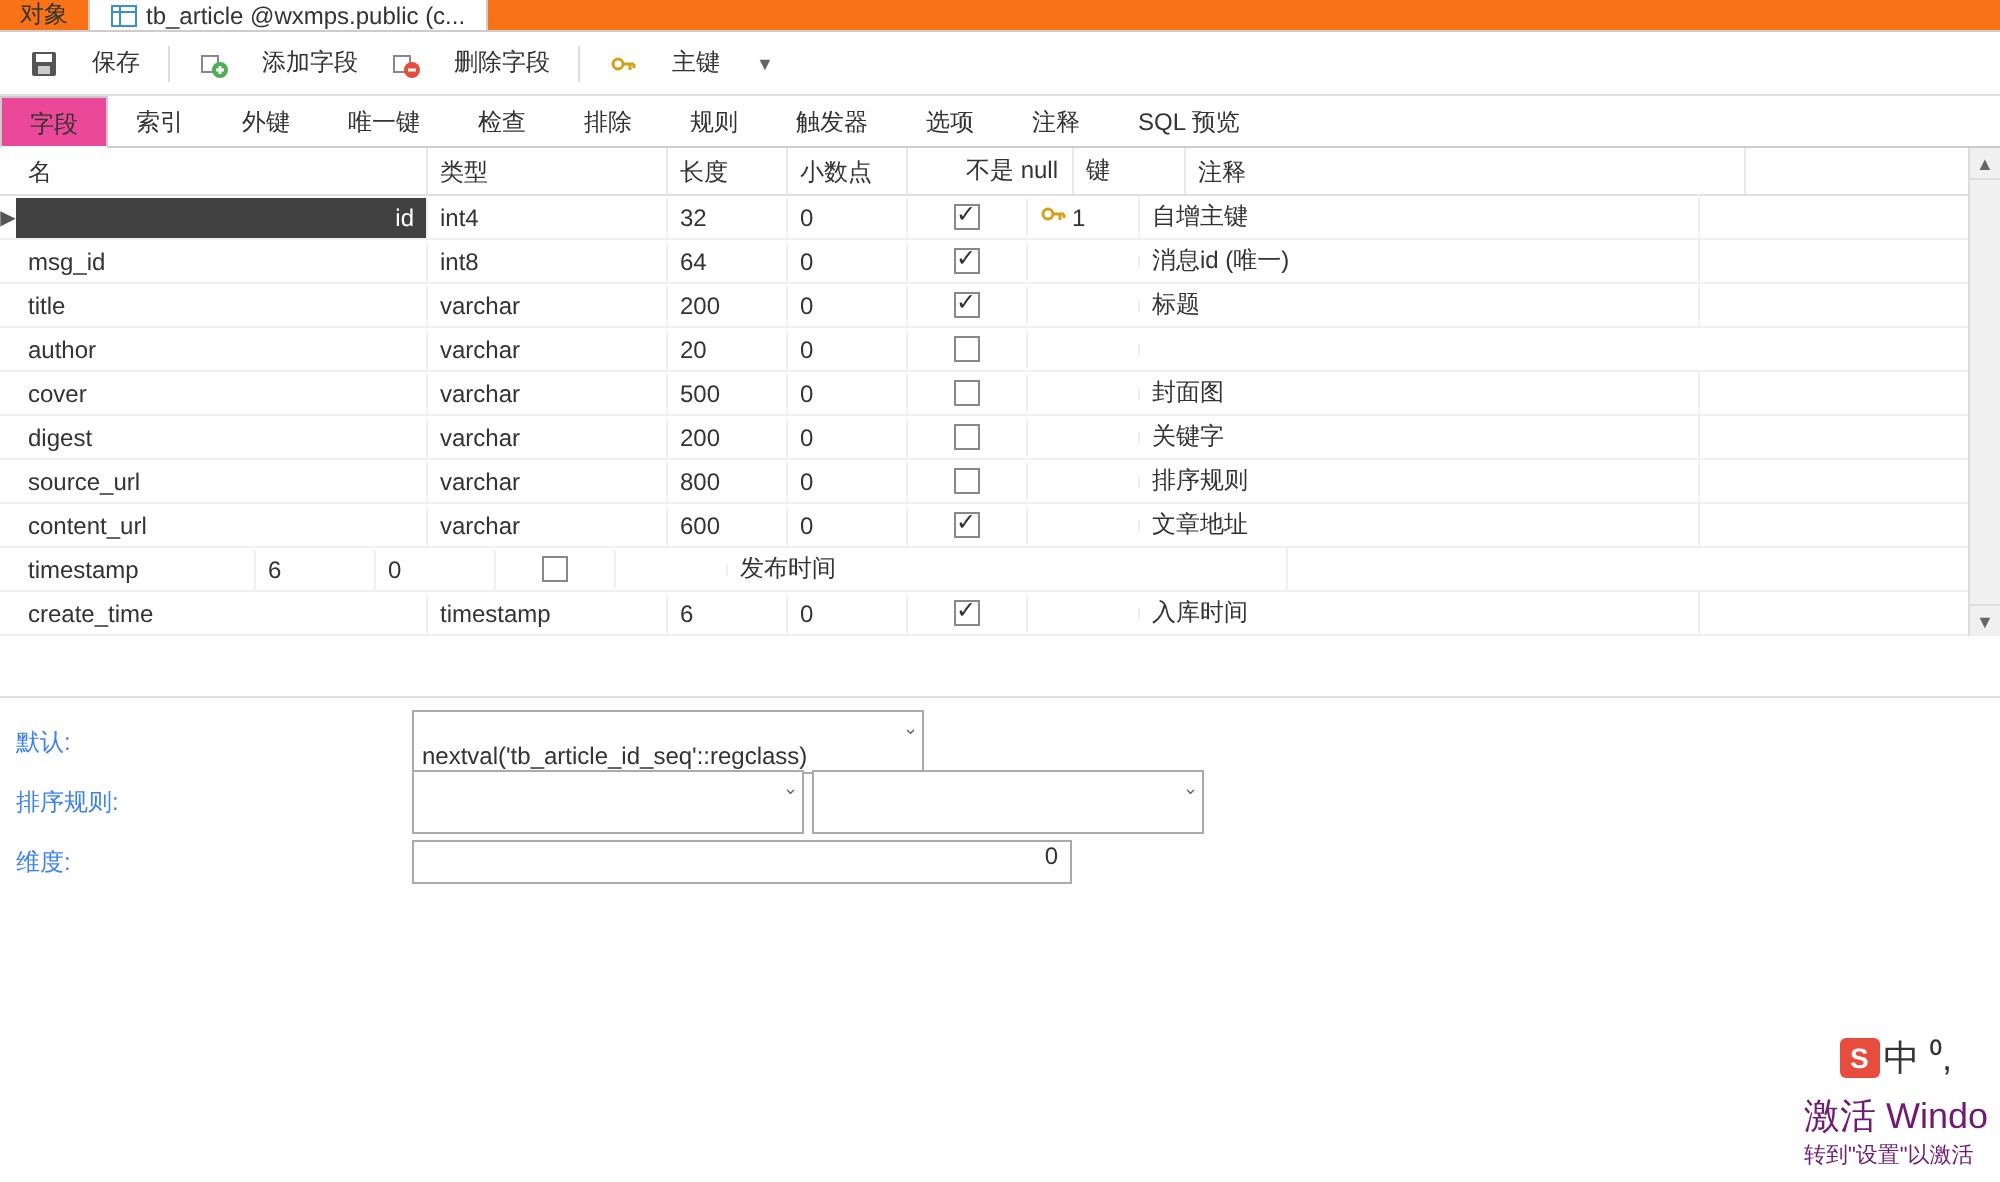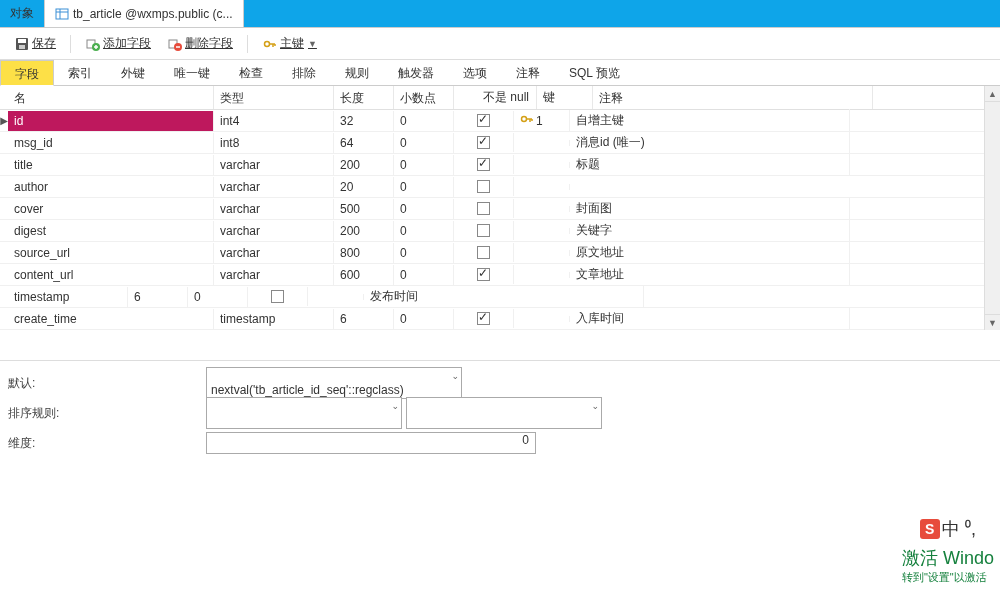--- a/index.html
+++ b/index.html
@@ -1,65 +1,65 @@
 <!DOCTYPE html>
 <html><head>
   <meta charset="utf-8">
   <style>
     * { margin: 0; padding: 0; box-sizing: border-box; }
     body { font-family: "Microsoft YaHei", Arial, sans-serif; font-size: 12px; color: #333; background: #fff; width: 1000px; height: 591px; overflow: hidden; position: relative; }
     
-    .tabs-bar { display: flex; background: #0ea5e9; border-bottom: 1px solid #ccc; height: 28px; }
+    .tabs-bar { display: flex; background: #f97316; border-bottom: 1px solid #ccc; height: 16px; }
     .tab-item { display: flex; align-items: center; padding: 4px 10px; border-right: 1px solid #ccc; cursor: pointer; gap: 4px; }
     .tab-item.active { background: #fff; }
     .tab-icon { width: 14px; height: 14px; display: inline-flex; align-items: center; justify-content: center; }
     
     .toolbar { display: flex; align-items: center; padding: 5px 8px; gap: 4px; border-bottom: 1px solid #ddd; height: 32px; }
-    .toolbar-btn { display: flex; align-items: center; gap: 2px; padding: 3px 6px; cursor: pointer; text-decoration: underline; }
+    .toolbar-btn { display: flex; align-items: center; gap: 16px; padding: 3px 6px; cursor: pointer; }
     .toolbar-sep { width: 1px; height: 18px; background: #ddd; margin: 0 4px; }
     .icon-box { width: 16px; height: 16px; display: inline-flex; align-items: center; justify-content: center; }
     
     .subtabs { display: flex; border-bottom: 1px solid #ccc; height: 26px; }
     .subtab { padding: 5px 14px; cursor: pointer; border-right: 1px solid transparent; }
-    .subtab.active { border: 1px solid #ccc; border-bottom: 1px solid #fff; background: #fde047; margin-bottom: -1px; text-align: center; }
+    .subtab.active { border: 1px solid #ccc; border-bottom: 1px solid #fff; background: #ec4899; margin-bottom: -1px; text-align: center; }
     
     .grid-wrap { display: flex; }
     .grid-main { flex: 1; }
     .grid-header { display: flex; background: #fff; border-bottom: 1px solid #e0e0e0; height: 24px; }
     .grid-header .cell { padding: 4px 6px; border-right: 1px solid #e8e8e8; }
     .grid-row { display: flex; height: 22px; border-bottom: 1px solid #f0f0f0; align-items: center; }
-    .grid-row.selected .cell.name-cell { background: #be185d; color: #fff; }
+    .grid-row.selected .cell.name-cell { background: #404040; color: #fff; text-align: right; }
     .grid-row .cell { padding: 3px 6px; border-right: 1px solid #f0f0f0; overflow: hidden; white-space: nowrap; }
     .row-marker { width: 8px; display: flex; align-items: center; justify-content: center; color: #555; font-size: 10px; }
     
     .col-name { width: 206px; }
     .col-type { width: 120px; }
     .col-len { width: 60px; }
     .col-decimal { width: 60px; }
     .col-notnull { width: 60px; text-align: center; display: flex; align-items: center; justify-content: center; }
     .col-key { width: 56px; display: flex; align-items: center; gap: 2px; }
     .col-comment { width: 280px; }
     
     .checkbox { width: 13px; height: 13px; border: 1px solid #888; display: inline-block; position: relative; margin: 0 auto; background: #fff; }
     .checkbox.checked::after { content: "✓"; position: absolute; top: -3px; left: 0px; font-size: 12px; color: #333; }
     
     .scrollbar-v { width: 16px; background: #f0f0f0; border-left: 1px solid #ddd; position: relative; }
     .scrollbar-v .track-btn { height: 16px; display:flex; align-items:center; justify-content:center; font-size:9px; color:#666; border-bottom: 1px solid #ddd; }
     .scrollbar-v .track-btn.bottom { position:absolute; bottom:0; width:100%; border-top:1px solid #ddd; border-bottom:none;}
     
     .form-area { padding: 10px 8px; border-top: 1px solid #ddd; margin-top: 30px; }
     .form-row { display: flex; align-items: center; margin-bottom: 6px; height: 24px; }
-    .form-label { width: 198px; color: #404040; }
+    .form-label { width: 198px; color: #3b82f6; }
     .combo { border: 1px solid #aaa; height: 22px; display: flex; align-items: flex-start; padding: 15px 4px; position: relative; background: #fff; }
     .combo .drop { position: absolute; right: 2px; top: 3px; font-size: 9px; color: #666; }
     .combo.wide { width: 256px; }
     .combo.med { width: 196px; }
     .num-input { border: 1px solid #aaa; height: 22px; width: 330px; text-align: right; padding: 0 6px; }
     
-    .watermark { position: absolute; right: 6px; bottom: 6px; color: #15803d; text-align: left; font-size: 13px; pointer-events: none; }
+    .watermark { position: absolute; right: 6px; bottom: 6px; color: #701a75; text-align: left; font-size: 13px; pointer-events: none; }
     .watermark .big { font-size: 18px; }
     .ime-badge { position: absolute; right: 24px; bottom: 50px; display: flex; align-items: center; gap: 2px; }
     .ime-badge .sq { width: 20px; height: 20px; background: #e74c3c; color:#fff; display:flex; align-items:center; justify-content:center; font-weight:bold; border-radius:3px; font-size:14px;}
     .key-icon { color: #d4a017; font-size: 13px; }
   </style>
 </head>
 <body>
 
 <div class="tabs-bar">
   <div class="tab-item">
@@ -234,21 +234,21 @@
         <div class="grid-row">
           <div class="row-marker"></div>
           <div class="cell col-name name-cell">source_url</div>
           <div class="cell col-type">varchar</div>
           <div class="cell col-len">800</div>
           <div class="cell col-decimal">0</div>
           <div class="cell col-notnull">
             <span class="checkbox"></span>
           </div>
           <div class="cell col-key"></div>
-          <div class="cell col-comment">原文地址</div>
+          <div class="cell col-comment">排序规则</div>
         </div>
         <div class="grid-row">
           <div class="row-marker"></div>
           <div class="cell col-name name-cell">content_url</div>
           <div class="cell col-type">varchar</div>
           <div class="cell col-len">600</div>
           <div class="cell col-decimal">0</div>
           <div class="cell col-notnull">
             <span class="checkbox checked"></span>
           </div>

